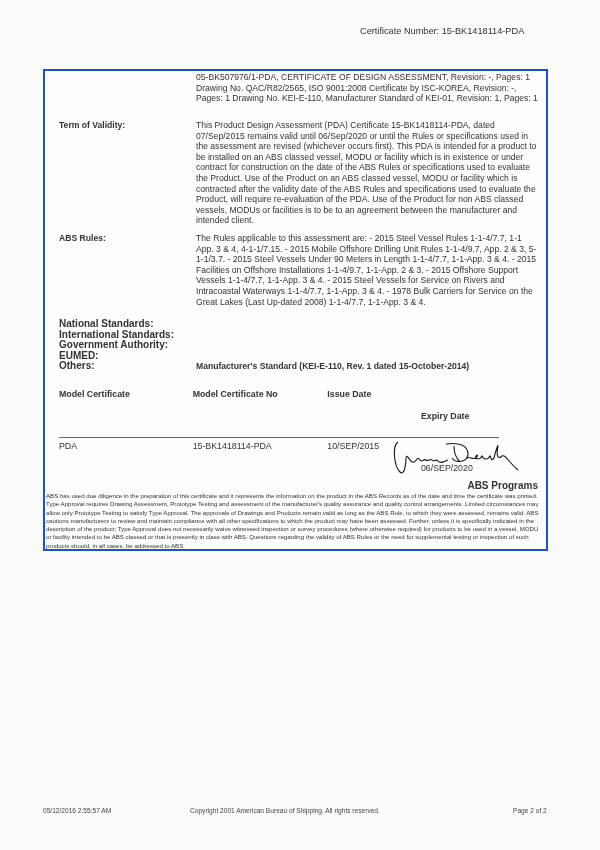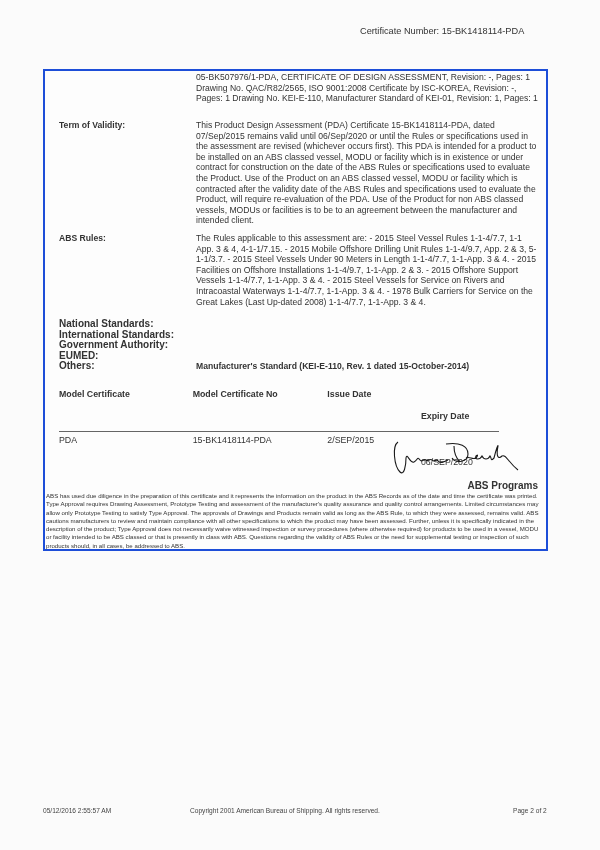--- a/index.html
+++ b/index.html
@@ -10,21 +10,21 @@
   .cert-number { position:absolute; top:26px; left:360px; font-size:9.2px; color:#333; }
   .box {
     position:absolute; left:43px; top:69px; width:505px; height:482px;
     border:2px solid #1d4ed8; box-sizing:border-box; background:#fdfdfd;
   }
   .row { position:absolute; left:0; width:100%; }
   .label { position:absolute; left:14px; font-weight:bold; font-size:8.6px; color:#333; line-height:10.6px; }
   .value { position:absolute; left:151px; width:345px; font-size:8.6px; line-height:10.6px; color:#333; }
   .stack-labels div { font-weight:bold; font-size:10px; line-height:10.6px; color:#333; }
   .model-table { position:absolute; left:14px; top:318px; width:440px; font-size:8.8px; color:#333; }
-  .model-head { display:flex; font-weight:bold; border-bottom:1px solid #666; padding-bottom:10px; }
+  .model-head { display:flex; font-weight:bold; border-bottom:1px solid #666; padding-bottom:16px; }
   .model-body { display:flex; padding-top:3px; }
   .c1 { width:137px; } .c2 { width:138px; } .c3 { width:96px; } .c4 { width:80px;margin-top:22px; }
   .sig { position:absolute; left:345px; top:365px; }
   .programs { position:absolute; right:8px; top:409px; font-size:10px; color:#333;font-weight:bold; }
   .disclaimer { position:absolute; left:1px; top:421px; width:495px; font-size:6.1px; line-height:8.3px; color:#333; }
   .footer { position:absolute; top:807px; font-size:6.6px; color:#444; }
 </style>
 </head>
 <body>
 
@@ -57,21 +57,21 @@
   <div class="model-table">
     <div class="model-head">
       <div class="c1">Model Certificate</div>
       <div class="c2">Model Certificate No</div>
       <div class="c3">Issue Date</div>
       <div class="c4">Expiry Date</div>
     </div>
     <div class="model-body">
       <div class="c1">PDA</div>
       <div class="c2">15-BK1418114-PDA</div>
-      <div class="c3">2/SEP/2015</div>
+      <div class="c3">10/SEP/2015</div>
       <div class="c4">06/SEP/2020</div>
     </div>
   </div>
 
   <svg class="sig" width="130" height="44" viewBox="0 0 130 44">
     <path d="M8 6 C2 10, 4 30, 10 36 C14 40, 16 30, 16 22 C17 16, 20 28, 24 26 C28 24, 27 20, 30 24 C32 27, 34 22, 36 24 C38 26, 40 22, 42 24 C44 27, 46 22, 48 25 C50 28, 54 26, 58 24" fill="none" stroke="#1a1a1a" stroke-width="1.1"></path>
     <path d="M56 8 C70 6, 78 10, 78 18 C78 26, 66 28, 62 22 M64 10 C64 16, 66 22, 70 26" fill="none" stroke="#1a1a1a" stroke-width="1.1"></path>
     <path d="M76 22 C80 20, 82 24, 86 22 C88 20, 88 18, 86 20 C84 24, 90 24, 92 20 C94 24, 98 24, 100 20 C102 22, 100 26, 104 22 C106 14, 108 8, 108 10 C106 20, 108 24, 112 20 C116 18, 118 26, 128 34" fill="none" stroke="#1a1a1a" stroke-width="1.1"></path>
   </svg>
   <div class="programs">ABS Programs</div>

